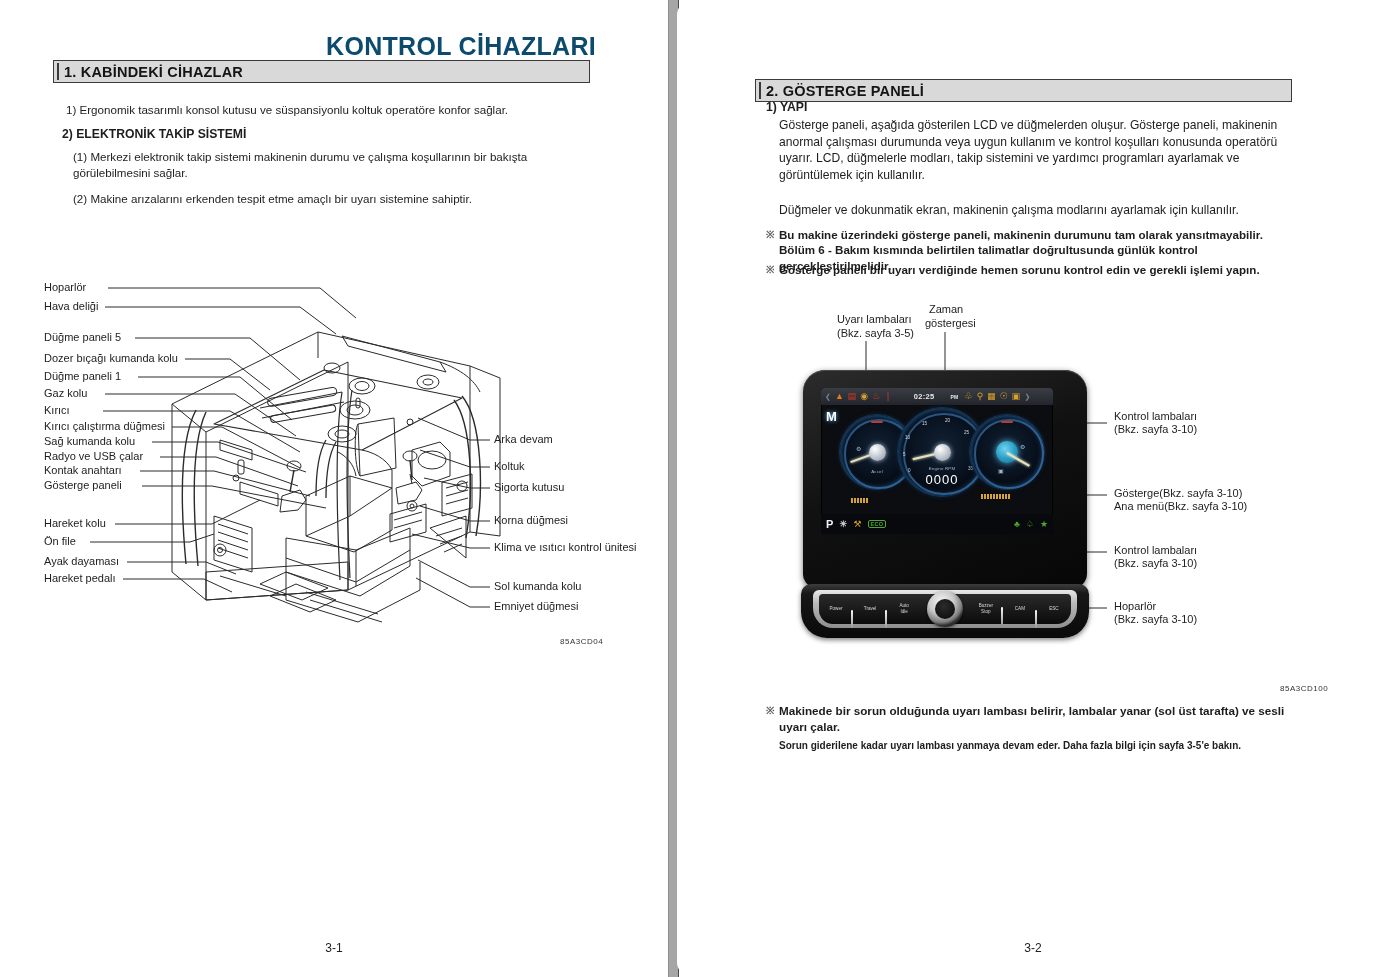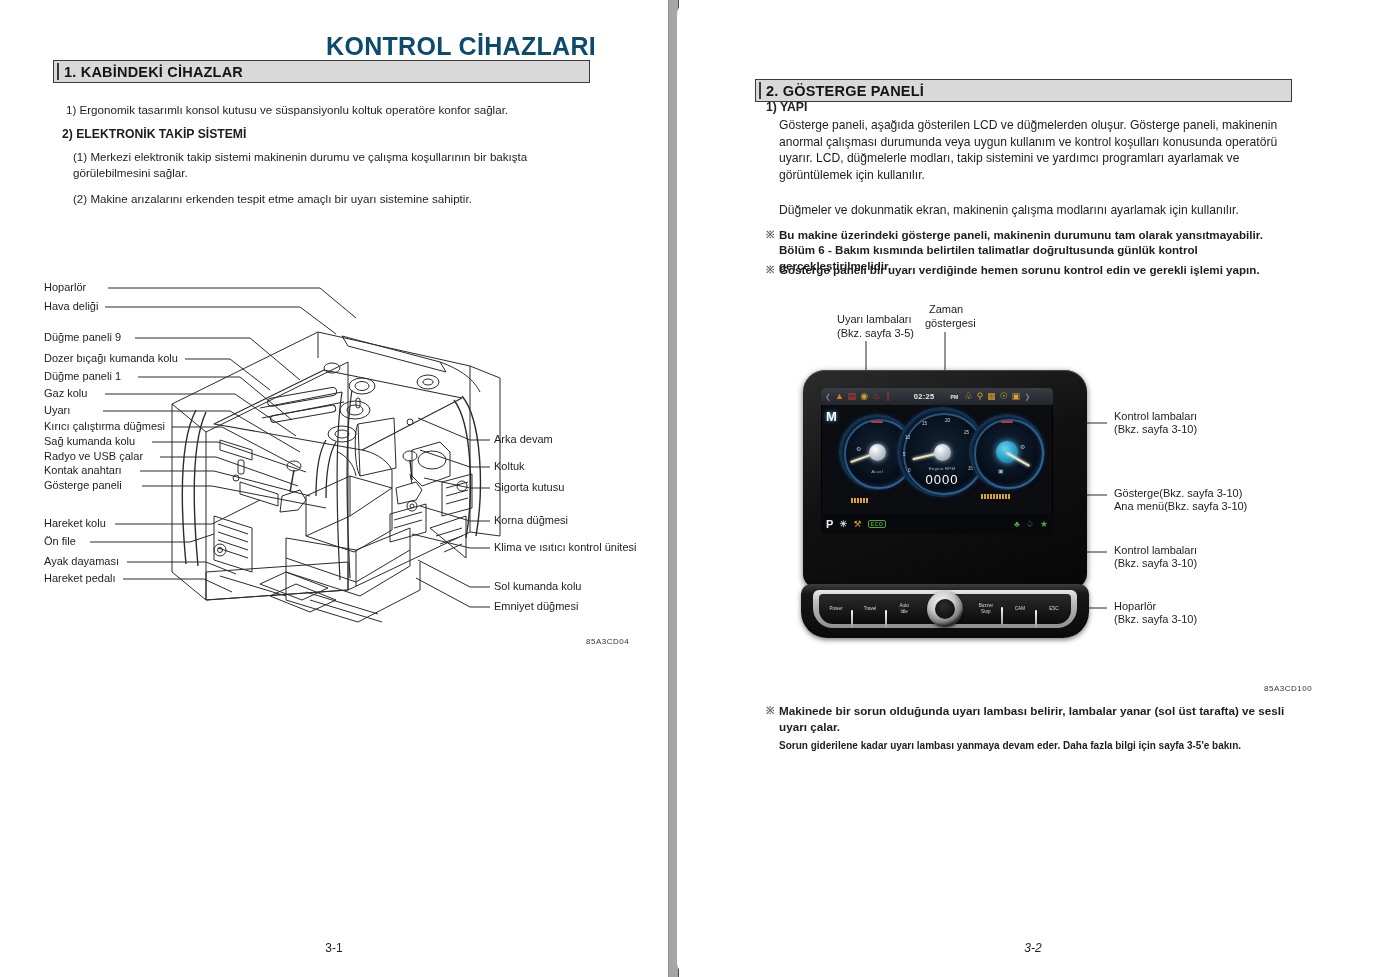--- a/index.html
+++ b/index.html
@@ -48,21 +48,21 @@
   #r-p2{left:779px;top:202px;width:518px;line-height:16.6px;font-size:12.1px;}
   #r-n1{left:766px;top:227px;width:530px;font-weight:bold;font-size:11.6px;line-height:15.3px;}
   #r-n2{left:766px;top:262px;width:530px;font-weight:bold;font-size:11.6px;line-height:15.3px;}
   .note-mark{position:absolute;left:0;top:0;color:#5c5c5c;font-size:10px;}
   .note-body{display:block;padding-left:13px;}
 
   #r-bot{left:766px;top:703px;width:536px;font-weight:bold;font-size:11.7px;line-height:16px;}
   #r-bot2{left:779px;top:738px;width:524px;font-weight:bold;font-size:10px;line-height:16px;}
 
   .figcode{position:absolute;font-size:8px;color:#333;letter-spacing:.5px;}
-  #l-figcode{left:560px;top:637px;margin-left:26px;}
+  #l-figcode{left:560px;top:637px;}
   #r-figcode{left:1245px;top:684px;}
 
   .pagenum{position:absolute;bottom:22px;font-size:12px;color:#222;}
   #pg-l{left:0;width:668px;text-align:center;}
   #pg-r{left:677px;width:712px;text-align:center;}
 
   
   .callout{position:absolute;font-size:11px;color:#1d1d1d;white-space:nowrap;line-height:13px;}
   .leadv{position:absolute;width:1px;background:#2a2a2a;}
 
@@ -352,25 +352,25 @@
         <line x1="470" y1="548" x2="412" y2="534"></line>
       <line x1="470" y1="587" x2="490" y2="587"></line>
         <line x1="470" y1="587" x2="418" y2="560"></line>
       <line x1="470" y1="607" x2="490" y2="607"></line>
         <line x1="470" y1="607" x2="416" y2="578"></line>
     </g>
   </svg>
 
   <div class="callout" style="left:44px;top:281px;">Hoparlör</div>
   <div class="callout" style="left:44px;top:300px;">Hava deliği</div>
-  <div class="callout" style="left:44px;top:331px;">Düğme paneli 9</div>
+  <div class="callout" style="left:44px;top:331px;">Düğme paneli 5</div>
   <div class="callout" style="left:44px;top:352px;">Dozer bıçağı kumanda kolu</div>
   <div class="callout" style="left:44px;top:370px;">Düğme paneli 1</div>
   <div class="callout" style="left:44px;top:387px;">Gaz kolu</div>
-  <div class="callout" style="left:44px;top:404px;">Uyarı</div>
+  <div class="callout" style="left:44px;top:404px;">Kırıcı</div>
   <div class="callout" style="left:44px;top:420px;">Kırıcı çalıştırma düğmesi</div>
   <div class="callout" style="left:44px;top:435px;">Sağ kumanda kolu</div>
   <div class="callout" style="left:44px;top:450px;">Radyo ve USB çalar</div>
   <div class="callout" style="left:44px;top:464px;">Kontak anahtarı</div>
   <div class="callout" style="left:44px;top:479px;">Gösterge paneli</div>
   <div class="callout" style="left:44px;top:517px;">Hareket kolu</div>
   <div class="callout" style="left:44px;top:535px;">Ön file</div>
   <div class="callout" style="left:44px;top:555px;">Ayak dayaması</div>
   <div class="callout" style="left:44px;top:572px;">Hareket pedalı</div>
 
@@ -549,22 +549,22 @@
           </div>
           <div class="pbtn nosep">
             <span>ESC</span>
           </div>
         </div>
         <div class="knob"></div>
       </div>
     </div>
   </div>
 
-  <div class="figcode" id="r-figcode" style="left:568px;top:684px;padding-left:19px;">85A3CD100</div>
+  <div class="figcode" id="r-figcode" style="left:584px;top:684px;padding-left:19px;">85A3CD100</div>
 
   <div class="t" id="r-bot" style="left:89px;">
     <span class="note-mark">※</span>
     <span class="note-body">Makinede bir sorun olduğunda uyarı lambası belirir, lambalar yanar (sol üst tarafta) ve sesli uyarı çalar.</span>
   </div>
   <div class="t" id="r-bot2" style="left:102px;">Sorun giderilene kadar uyarı lambası yanmaya devam eder. Daha fazla bilgi için sayfa 3-5'e bakın.</div>
 
-  <div class="pagenum" id="pg-r" style="left:0;width:712px;font-style:italic;">3-2</div>
+  <div class="pagenum" id="pg-r" style="left:0;width:712px;">3-2</div>
 </div>
 
 </body></html>

